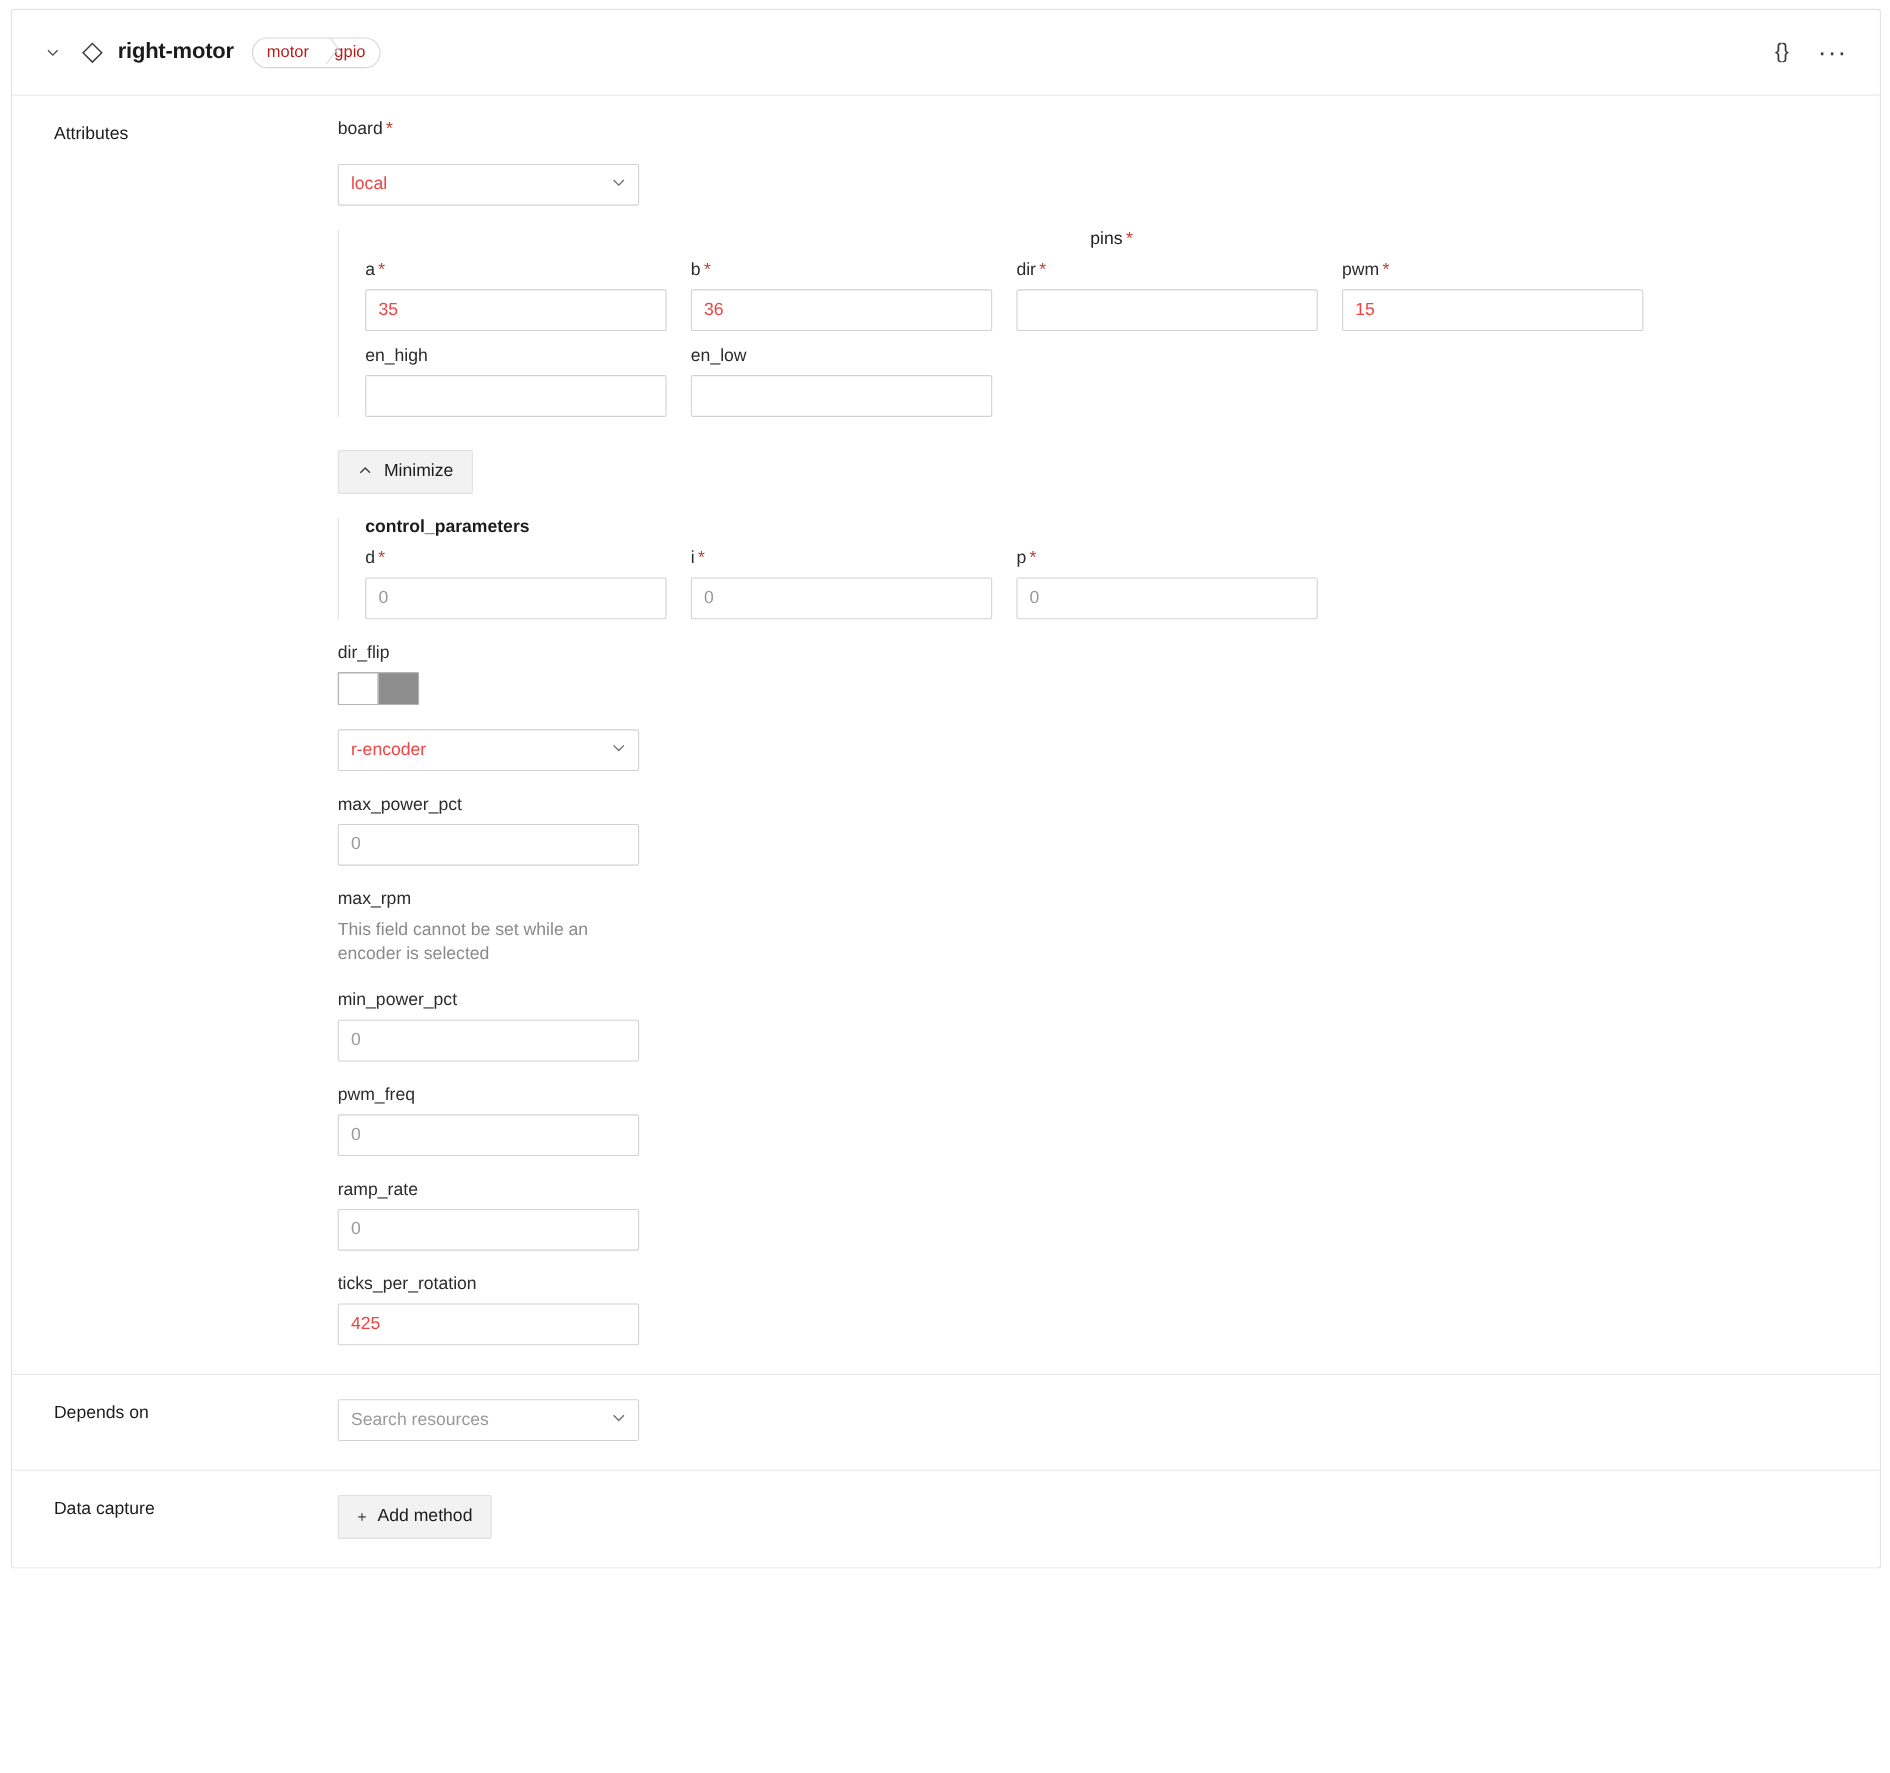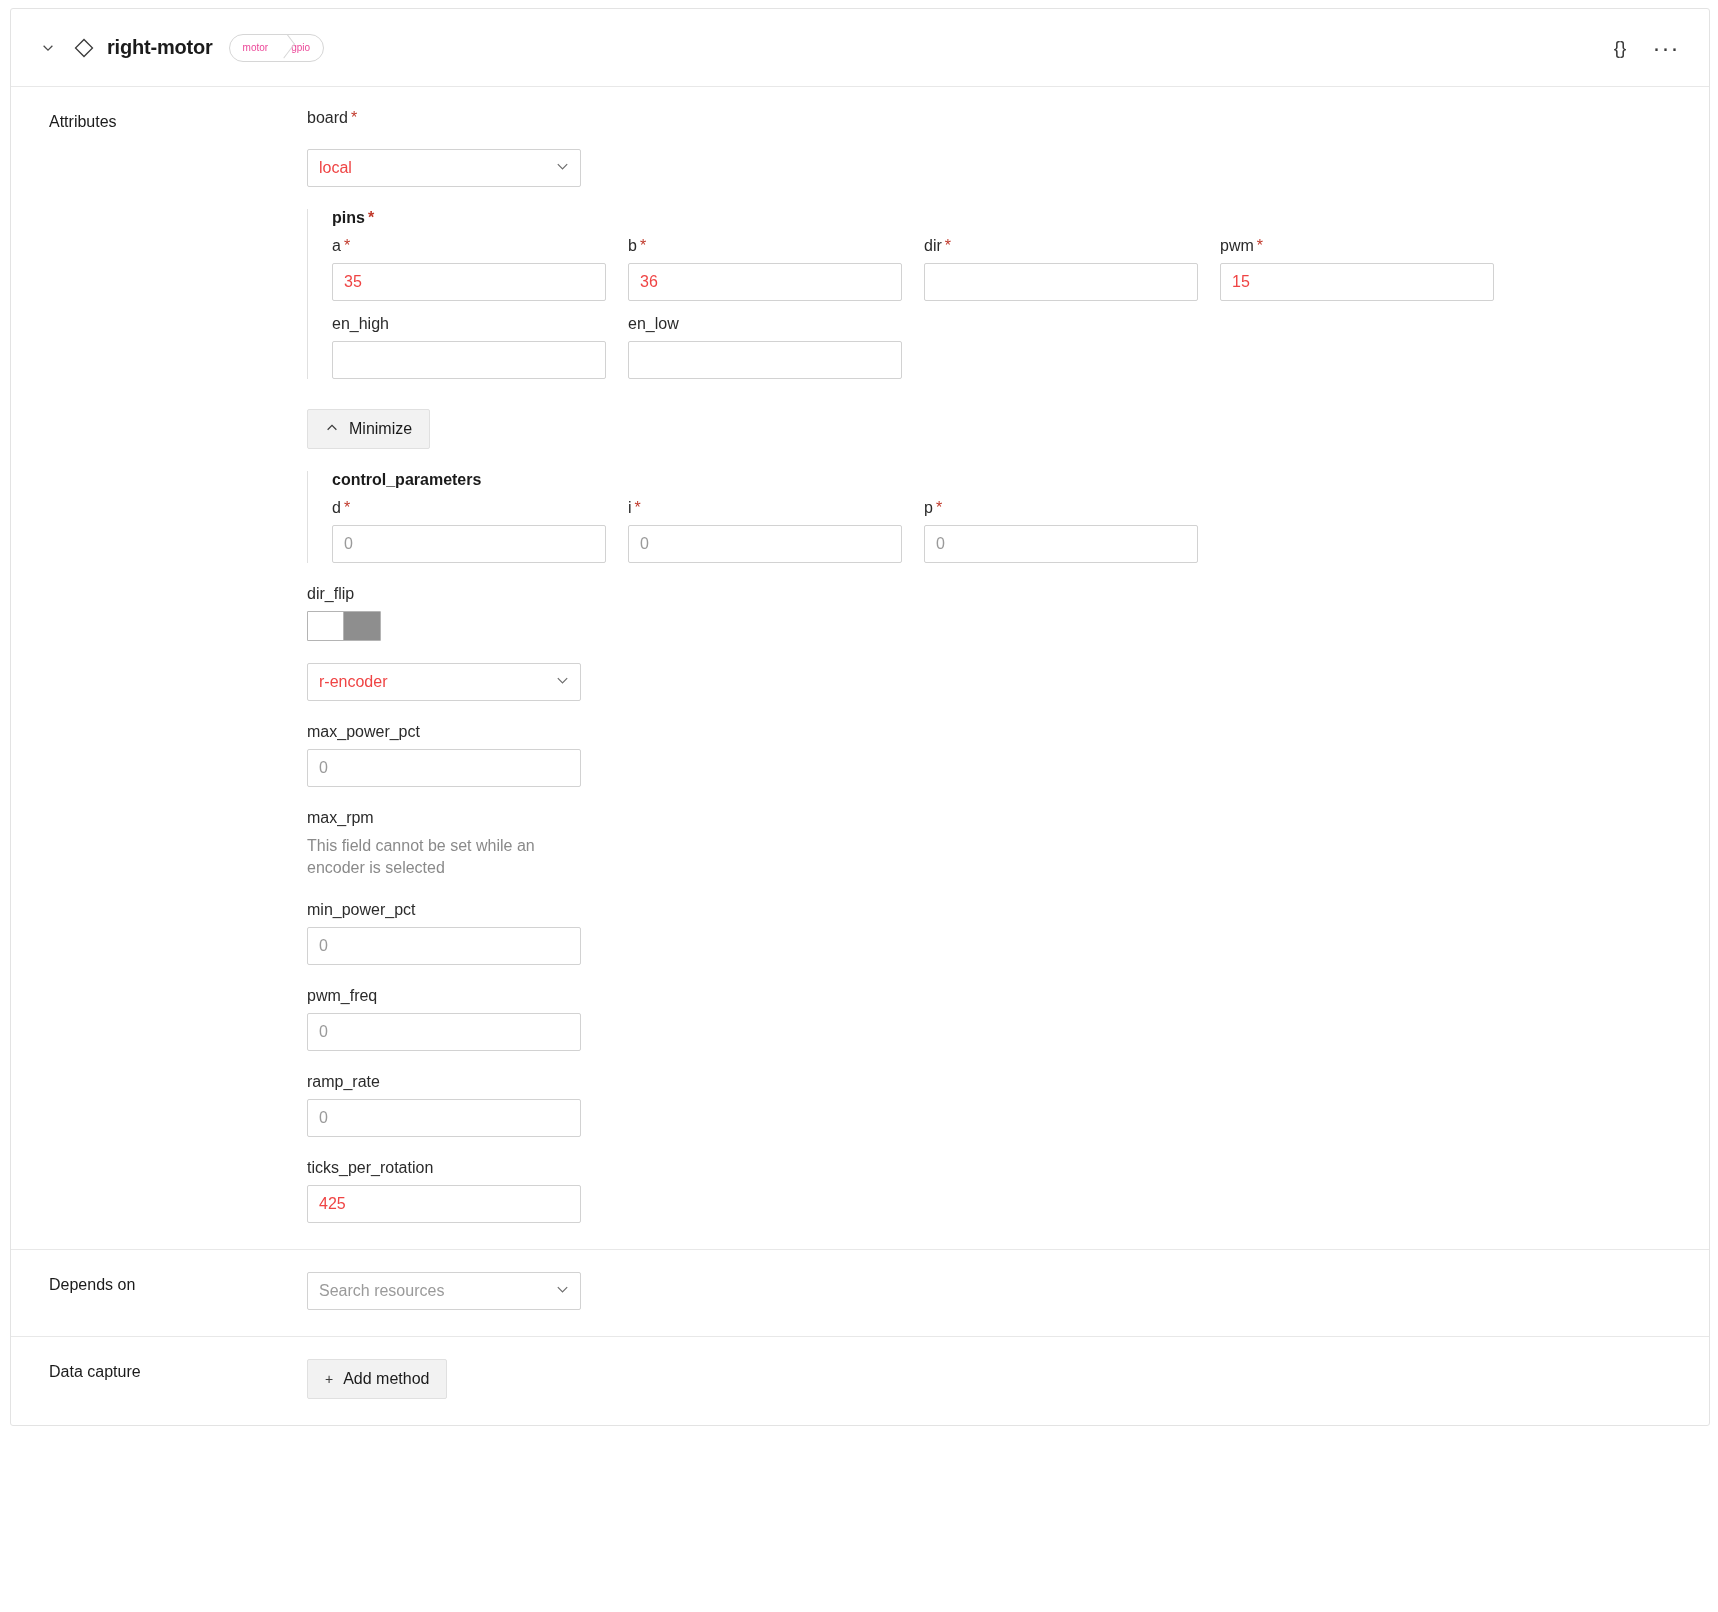--- a/index.html
+++ b/index.html
@@ -50,22 +50,22 @@
     display: flex;
     align-items: center;
     margin-left: 16px;
     border: 1px solid #d6d6d6;
     border-radius: 14px;
     height: 28px;
     padding: 0 2px;
     overflow: hidden;
   }
   .pill {
-    font-size: 10px;
-    color: #ec4899;
+    font-size: 15px;
+    color: #b91c1c;
     padding: 0 11px;
     line-height: 26px;
     white-space: nowrap;
   }
   .pill-sep {
     width: 1px; height: 28px;
     position: relative;
     display: inline-block;
   }
   .pill-sep::after {
@@ -138,21 +138,21 @@
     border-left: 1px solid #e0e0e0;
     padding-left: 24px;
     margin-top: 22px;
   }
   .group-title {
     font-size: 16px;
     font-weight: bold;
     color: #1b1b1b;
     margin-bottom: 4px;
   }
-  .group-title.plain { font-weight: bold; }
+  .group-title.plain { font-weight: normal; text-align: center; }
   .pins-grid {
     display: grid;
     grid-template-columns: 296px 296px 296px 296px;
     row-gap: 14px;
     margin-top: 10px;
   }
   .pins-grid .cell-label {
     font-size: 16px; color: #2b2b2b; margin-bottom: 8px;
   }
   .pins-grid .input { width: 274px; }

